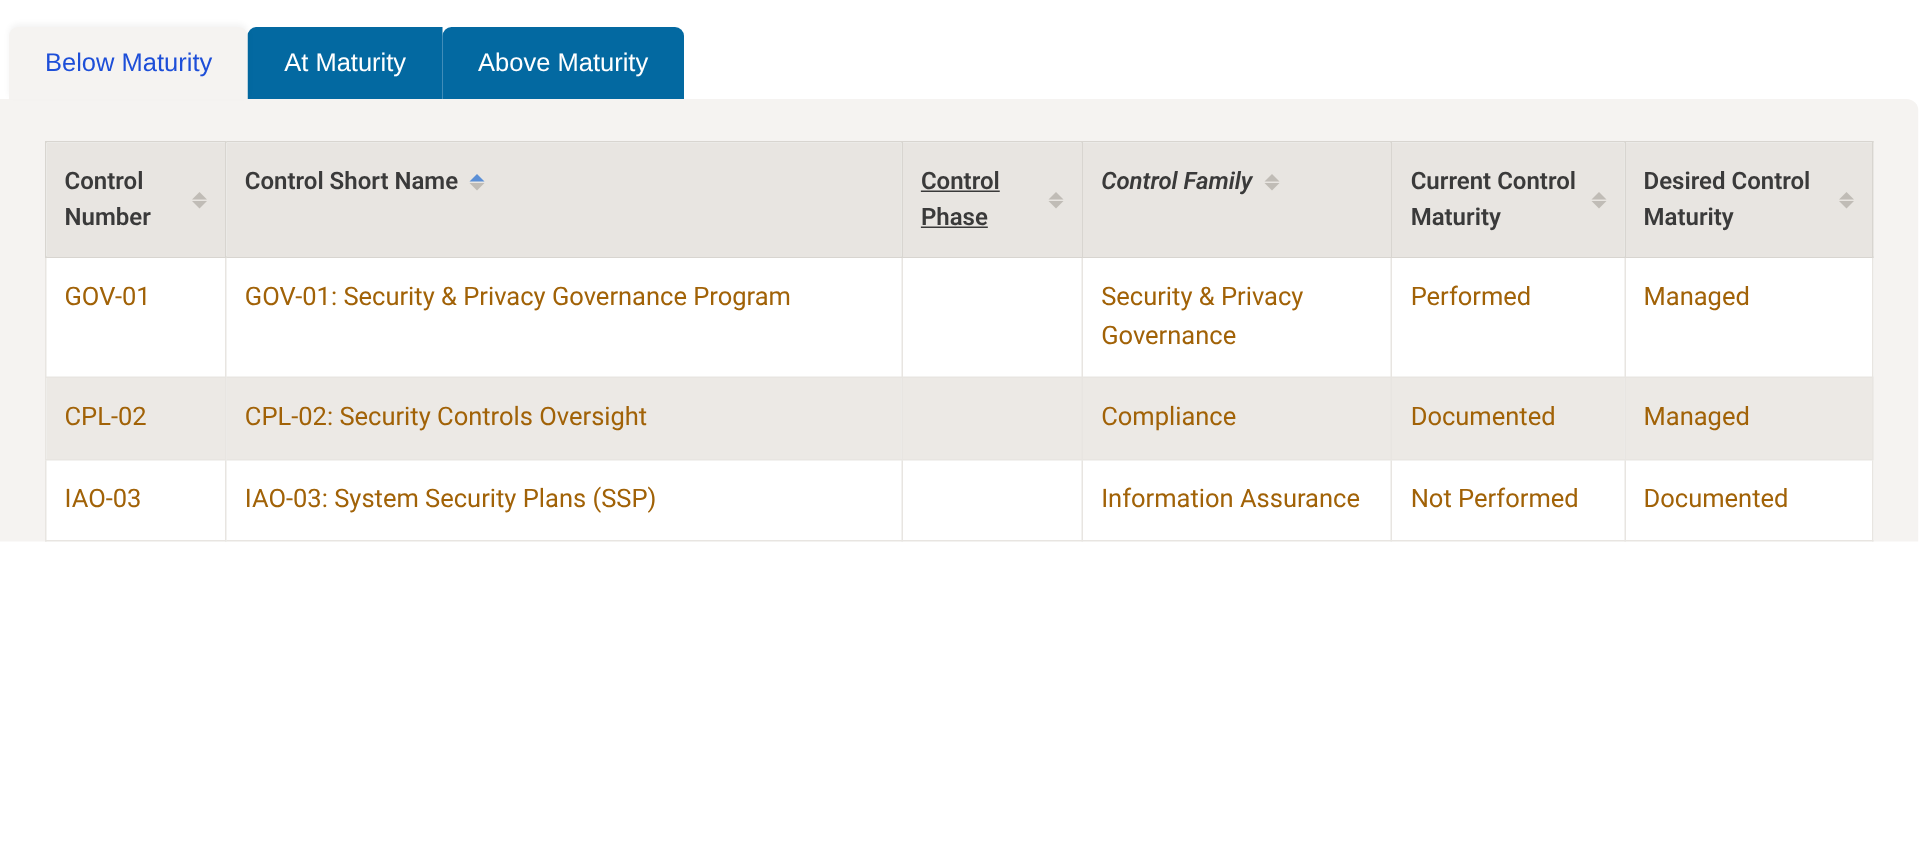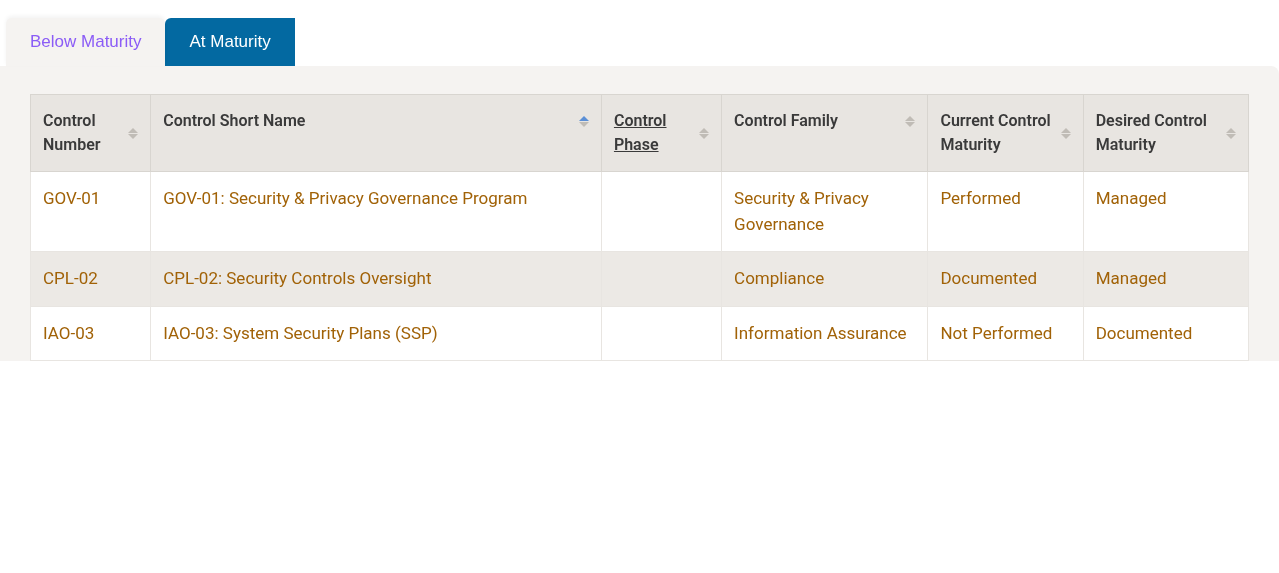--- a/index.html
+++ b/index.html
@@ -31,21 +31,21 @@
       border: none;
       background: #0369a1;
       color: #fff;
       border-top-left-radius: 6px;
       border-top-right-radius: 6px;
       margin-right: 0;
       position: relative;
     }
     .tab.active {
       background: #f5f3f1;
-      color: #8b5cf6;
+      color: #1d4ed8;
       z-index: 2;
       box-shadow: 0 -2px 4px rgba(0,0,0,0.05);
     }
     .tab:nth-child(2) {
       border-top-right-radius: 0;
     }
     .content-area {
       background: #f5f3f1;
       padding: 28px 30px 0 30px;
       border-radius: 0 8px 0 0;
@@ -62,21 +62,20 @@
       padding: 14px 12px;
       font-weight: 600;
       font-size: 16px;
       color: #3a3a3a;
       border: 1px solid #d8d5d0;
       position: relative;
       vertical-align: top;
     }
     thead th .th-content {
       display: flex;
-      justify-content: space-between;
       align-items: flex-start;
       gap: 8px;
     }
     thead th .th-label {
       line-height: 1.5;
     }
     .sort-icons {
       display: flex;
       flex-direction: column;
       gap: 1px;
@@ -110,31 +109,32 @@
     }
     tbody tr:nth-child(even) td {
       background: #ece9e5;
     }
     tbody tr:nth-child(odd) td {
       background: #fff;
     }
     .col-number { width: 120px; }
     .col-name { width: 450px; margin-left: 18px; }
     .col-phase { width: 120px; text-decoration: underline; }
-    .col-family { width: 206px; }
+    .col-family { width: 206px; font-style: italic; }
     .col-current { width: 155px; }
     .col-desired { width: 165px; }
   </style>
 </head>
 <body>
 
 <div class="container">
   <div class="tabs">
     <button class="tab active">Below Maturity</button>
     <button class="tab">At Maturity</button>
+    <button class="tab">Above Maturity</button>
   </div>
   <div class="content-area">
     <table>
       <thead>
         <tr>
           <th class="col-number">
             <div class="th-content">
               <span class="th-label">Control Number</span>
               <span class="sort-icons">
                 <span class="sort-up"></span>

